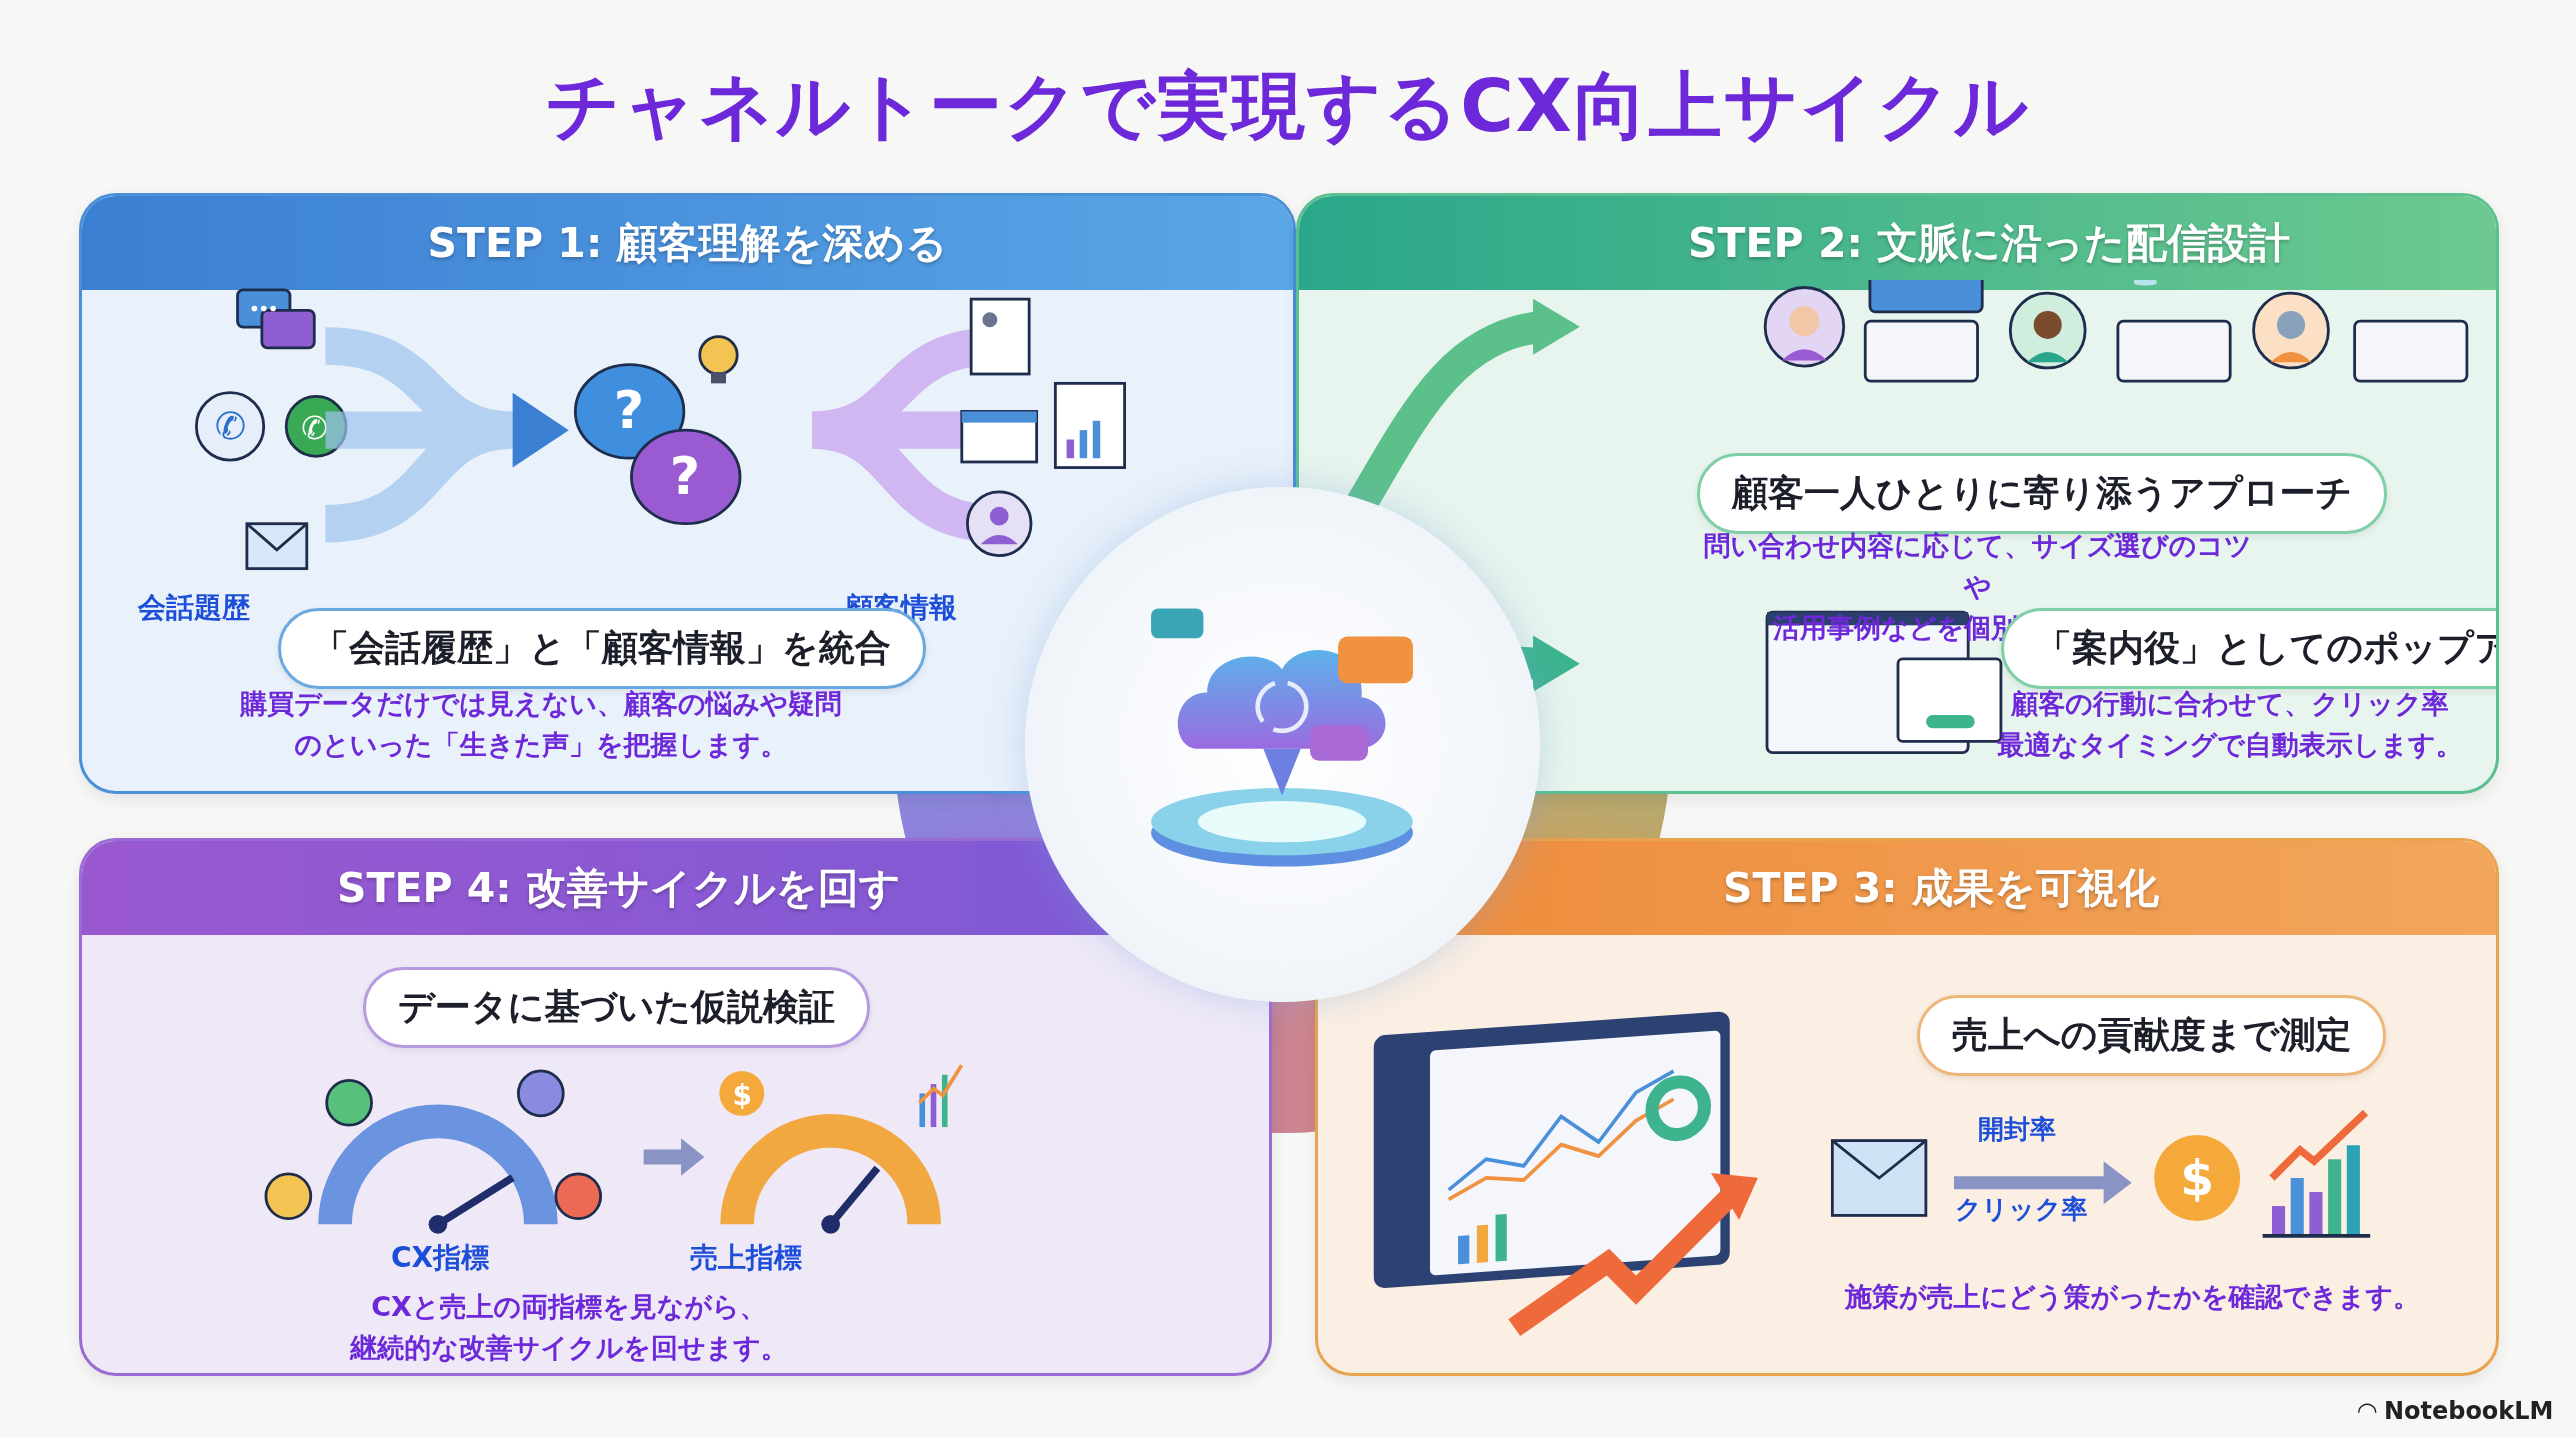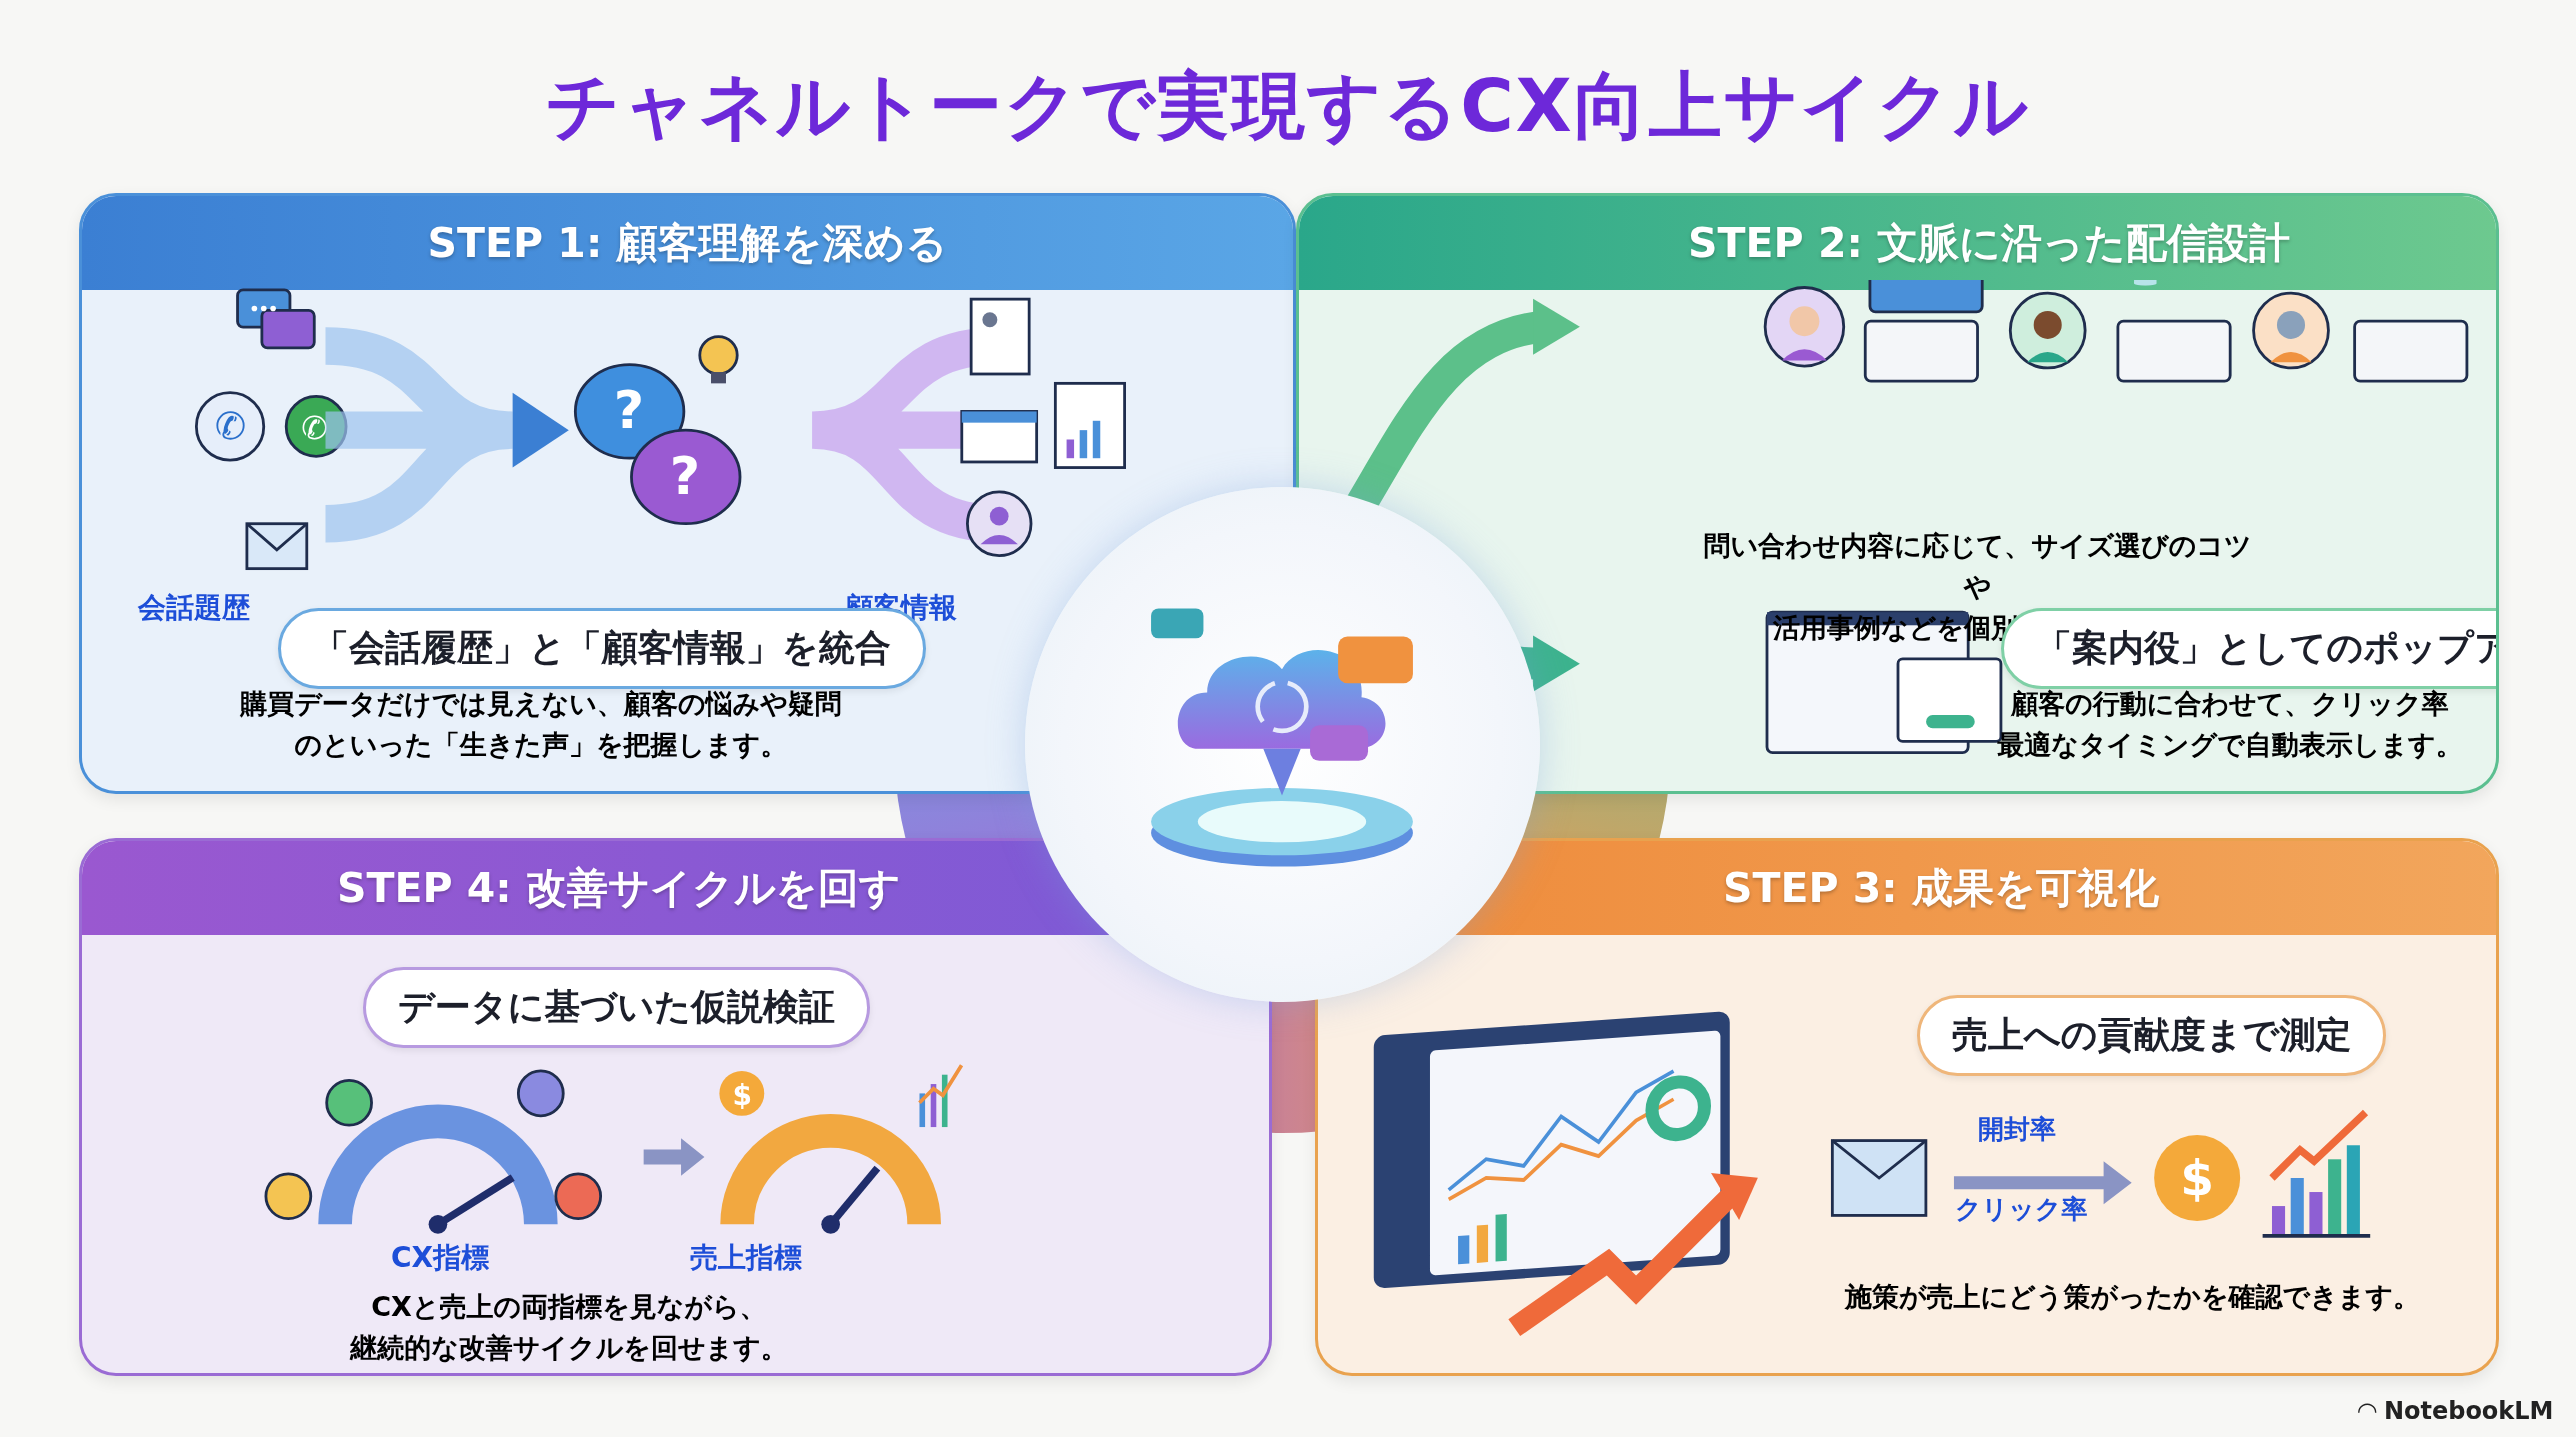--- a/index.html
+++ b/index.html
@@ -32,21 +32,21 @@
   .p3 { left: 1315px; top: 838px; width: 1184px; height: 538px; border-color: #e9a24e; background: #fbefe3; }
   .p3 .head { background: linear-gradient(90deg, #ee8a3a, #f2a65c); justify-content: flex-end; padding-right: 337px; }
   .p4 { left: 79px; top: 838px; width: 1193px; height: 538px; border-color: #9a6bd4; background: #efe9f7; }
   .p4 .head { background: linear-gradient(90deg, #9a58d0, #7b5ad6); justify-content: flex-start; padding-left: 255px; }
 
   .pill {
     position: absolute; background: #fff; border: 3.7px solid; border-radius: 56px;
     font-size: 36px; font-weight: bold; padding: 13px 32px; white-space: nowrap;
     box-shadow: 0 2.8px 7.5px rgba(0,0,0,0.08);
   }
-  .desc { position: absolute; font-size: 27px; font-weight: bold; line-height: 41px; text-align: center; color: #000000; }
+  .desc { position: absolute; font-size: 27px; font-weight: bold; line-height: 41px; text-align: center; color: #6d28d9; }
   .lbl { position: absolute; font-size: 28px; font-weight: bold; color: #1d4ed8; }
 
   
   .ring {
     position: absolute; left: 894px; top: 356px; width: 777px; height: 777px; border-radius: 50%;
     background: conic-gradient(from -45deg, #57a9e4 0deg, #4fb58d 90deg, #f0923f 180deg, #9a5ad2 270deg, #57a9e4 360deg);
     opacity: 0.9;
   }
   .hub {
     position: absolute; left: 1025px; top: 487px; width: 515px; height: 515px; border-radius: 50%;
@@ -167,20 +167,21 @@
         <path d="M1038 88 Q1060 66 1082 88" fill="#f0923f"></path>
     </g>
     <rect x="1128" y="44" width="120" height="64" rx="6" fill="#f4f6f9" stroke="#1f2d4d" stroke-width="3"></rect>
     <g>
       <rect x="500" y="355" width="215" height="150" rx="6" fill="#f4f7fb" stroke="#1f2d4d" stroke-width="3"></rect>
       <rect x="500" y="355" width="215" height="14" fill="#2b3f6b"></rect>
       <rect x="640" y="405" width="110" height="88" rx="5" fill="#fff" stroke="#1f2d4d" stroke-width="3"></rect>
       <rect x="670" y="465" width="52" height="14" rx="7" fill="#3db38e"></rect>
     </g>
   </svg>
+  <div class="pill" style="left:398px;top:257px;border-color:#7fd0a6">顧客一人ひとりに寄り添うアプローチ</div>
   <div class="desc" style="left:393px;top:329px;width:571px">
     <div>問い合わせ内容に応じて、サイズ選びのコツや</div>
     <div>活用事例などを個別配信します。</div>
   </div>
   <div class="pill" style="left:702px;top:412px;border-color:#7fd0a6">「案内役」としてのポップアップ</div>
   <div class="desc" style="left:697px;top:487px;width:468px">
     <div>顧客の行動に合わせて、クリック率</div>
     <div>最適なタイミングで自動表示します。</div>
   </div>
 </div>

